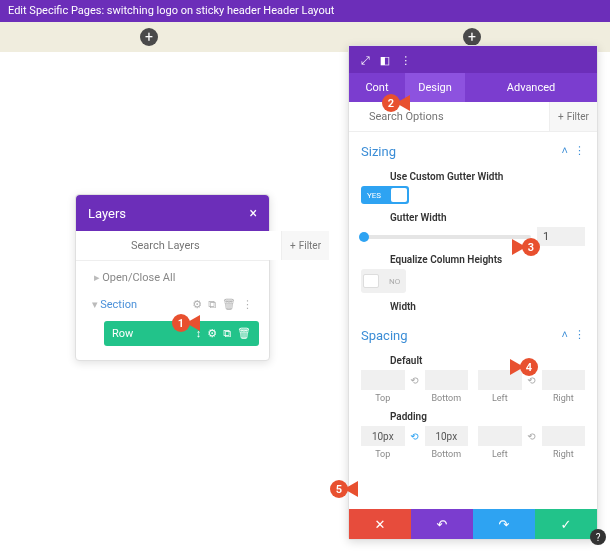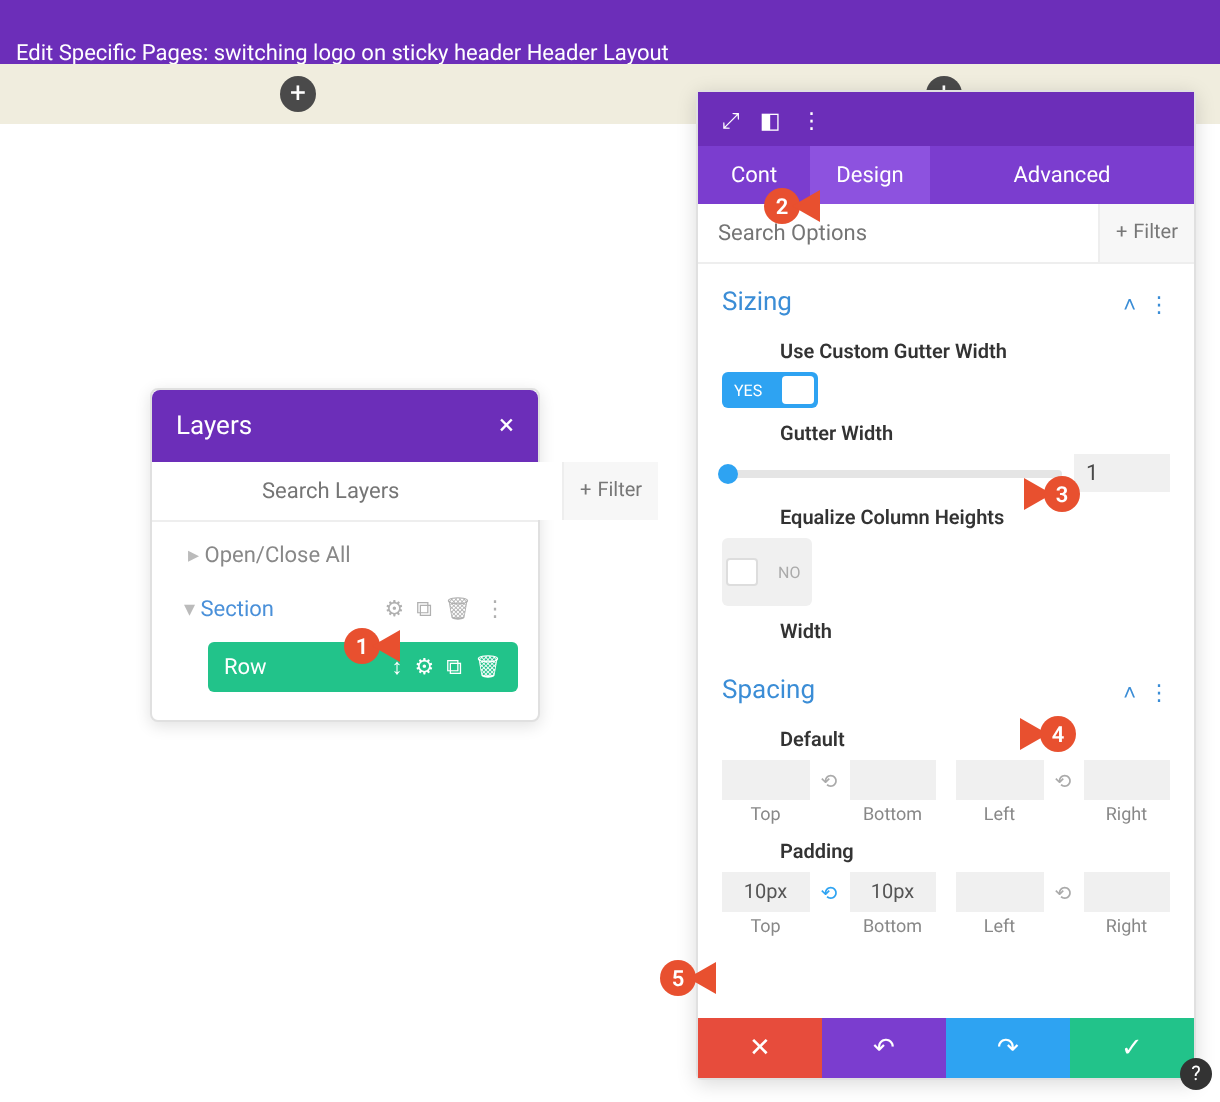--- a/index.html
+++ b/index.html
@@ -1,18 +1,18 @@
 <!DOCTYPE html>
 <html><head>
 <meta charset="utf-8">
 <style>
   * { box-sizing: border-box; margin: 0; padding: 0; font-family: -apple-system, BlinkMacSystemFont, "Segoe UI", Roboto, sans-serif; }
   body { width: 610px; height: 551px; background: #fff; position: relative; overflow: hidden; font-size: 12px; color: #333; }
 
-  .topbar { background: #6c2eb9; color: #fff; height: 22px; line-height: 22px; padding: 16px 8px; font-size: 11px; }
+  .topbar { background: #6c2eb9; color: #fff; height: 22px; line-height: 22px; padding: 0 8px; font-size: 11px; }
   .beige { background: #f0edde; height: 30px; position: relative; }
   .round-add { position: absolute; width: 18px; height: 18px; background: #4a4a4a; border-radius: 50%; color:#fff; display:flex; align-items:center; justify-content:center; font-size:14px; top:6px; }
 
   
   .layers { position: absolute; left: 75px; top: 194px; width: 195px; background:#fff; border:1px solid #e0e0e0; border-radius:4px; box-shadow:0 2px 8px rgba(0,0,0,.12); }
   .layers-head { background:#6c2eb9; color:#fff; padding:10px 12px; display:flex; justify-content:space-between; align-items:center; font-size:13px; border-radius:4px 4px 0 0;}
   .layers-search { display:flex; border-bottom:1px solid #eee;padding-left:45px; }
   .layers-search input { flex:1; border:0; padding:8px 10px; font-size:11px; color:#999; outline:none; }
   .layers-filter { background:#f7f7f7; border-left:1px solid #eee; padding:8px 8px; color:#777; font-size:10px; display:flex; align-items:center; gap:3px;}
   .layers-body { padding:6px 10px 14px 10px; color:#888; font-size:11px; }
@@ -28,30 +28,30 @@
   .s-head-top { display:flex; justify-content:space-between; align-items:center; }
   .s-title { font-size:13px; font-weight:500;}
   .s-preset { font-size:10px; opacity:.85; margin-top:2px;}
   .head-icons { display:flex; gap:10px; font-size:11px;}
   .tabs { background:#7b3dcf; display:flex; color:#fff; font-size:11px; }
   .tab { padding:8px 0; text-align:center; position:relative;}
   .tab.active { background:#8d52df; }
   .tab.content { flex:0 0 56px; }
   .tab.design { flex:0 0 60px; }
   .tab.advanced { flex:1; }
-  .s-search { display:flex; border-bottom:1px solid #eee; }
+  .s-search { display:flex; border-bottom:1px solid #eee;padding-left:10px; }
   .s-search input { flex:1; border:0; padding:8px 10px; font-size:11px; color:#999; outline:none;}
   .s-body { padding:6px 12px; flex:1; overflow:hidden; color:#4a4a4a; }
-  .group-h { display:flex; justify-content:space-between; align-items:flex-end; color:#3b8dd6; font-size:13px; padding:6px 0 4px; }
+  .group-h { display:flex; justify-content:space-between; align-items:flex-start; color:#3b8dd6; font-size:13px; padding:6px 0 4px; }
   .group-h .chev { color:#3b8dd6; display:flex; gap:6px; align-items:center; font-size:11px;}
   .field-l { font-size:10px; font-weight:600; color:#333; margin-top:8px;padding-left:29px; }
   .toggle-yes { display:inline-flex; background:#2ea3f2; color:#fff; border-radius:3px; margin-top:4px; overflow:hidden; height:18px; align-items:center; font-size:8px;}
   .toggle-yes span { padding:0 6px;}
   .toggle-yes .knob { width:16px; height:14px; background:#fff; border-radius:2px; margin:0 2px 0 4px;}
-  .toggle-no { display:inline-flex; background:#f0f0f0; color:#aaa; border-radius:3px; margin-top:4px; overflow:hidden; height:34px; align-items:center; font-size:8px;}
+  .toggle-no { display:inline-flex; background:#f0f0f0; color:#aaa; border-radius:3px; margin-top:4px; overflow:hidden; height:24px; align-items:center; font-size:8px;}
   .toggle-no .knob { width:16px; height:14px; background:#fff; border-radius:2px; margin:0 4px 0 2px; border:1px solid #ddd;}
   .toggle-no span { padding:0 6px;}
   .slider-row { display:flex; align-items:center; gap:6px; margin-top:4px;}
   .slider { flex:1; height:4px; background:#e5e5e5; border-radius:2px; position:relative;}
   .slider .dot { position:absolute; width:10px; height:10px; background:#2ea3f2; border-radius:50%; top:-3px; }
   .slider-val { width:48px; background:#f0f0f0; padding:3px 6px; font-size:11px; }
   .spacing-grid { display:flex; margin-top:4px; gap:0; }
   .sp-col { flex:1; text-align:center;}
   .sp-box { height:20px; background:#f0f0f0; display:flex; align-items:center; justify-content:center; font-size:10px; color:#555; position:relative;}
   .sp-lab { font-size:9px; color:#888; margin-top:3px;}

